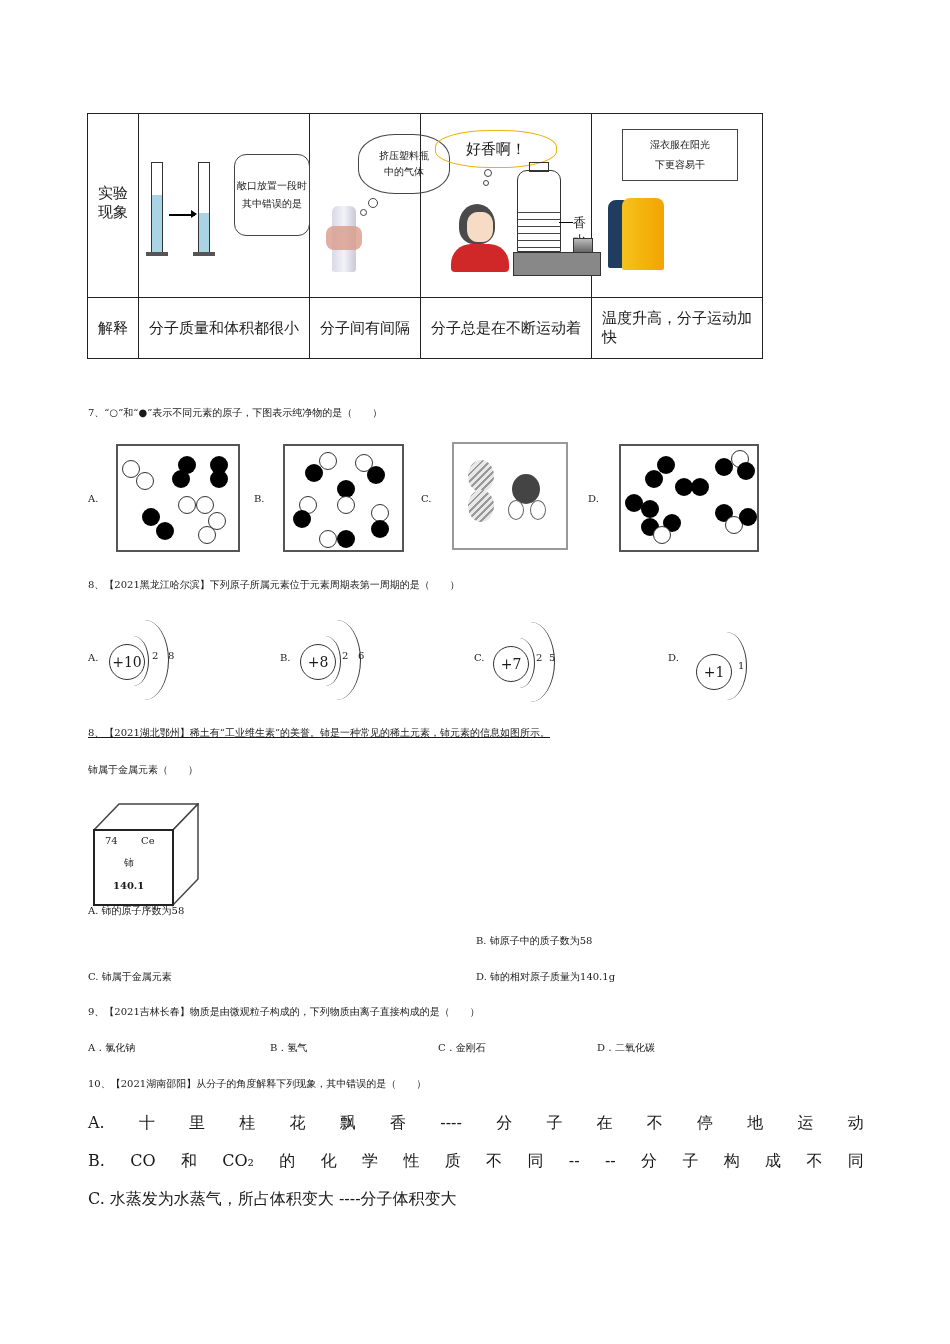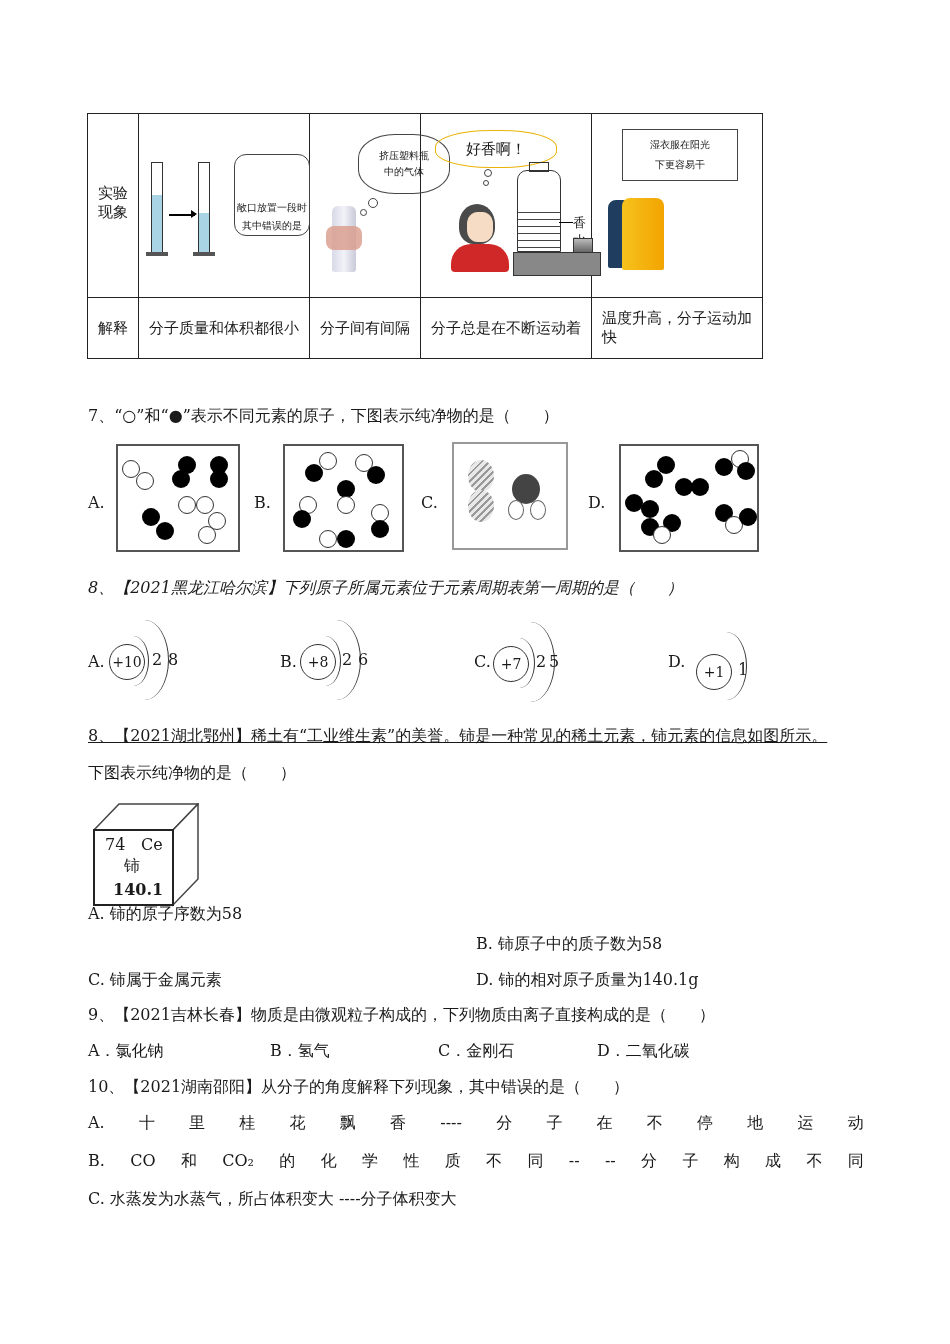--- a/index.html
+++ b/index.html
@@ -6,21 +6,21 @@
   body { width:950px; height:1344px; position:relative; font-family:"DejaVu Serif", "Liberation Serif", serif; color:#1a1a1a; overflow:hidden; }
   .abs { position:absolute; }
   table.q6 { position:absolute; left:87px; top:113px; border-collapse:collapse; font-size:15px; }
   table.q6 td { border:1.5px solid #222; vertical-align:top; padding:0; }
   .hdr td { height:40px; }
   .hdr td span { display:block; padding:8px 10px; }
   .row-img td { height:183px; position:relative; }
   .row-exp td { height:60px; vertical-align:middle !important; }
   .row-exp td span { display:block; padding:4px 10px; line-height:19px; }
   .rowlabel-mid { position:absolute; top:70px; left:10px; line-height:19px; }
-  .txt { font-size:16px; white-space:nowrap; }
+  .txt { font-size:10px; white-space:nowrap; }
   .sm { font-family:"DejaVu Sans", sans-serif; font-size:11px; }
   .box { position:absolute; border:2px solid #555; background:#fff; }
   .atom { position:absolute; width:18px; height:18px; border-radius:50%; box-sizing:border-box; }
   .w { border:1.5px solid #333; background:#fff; }
   .b { background:#000; }
   .just { display:flex; justify-content:space-between; position:absolute; left:88px; width:776px; font-size:16px; }
   .shell { position:absolute; border-right:1.5px solid #333; border-radius:50%; }
 </style>
 </head>
 <body>
@@ -35,21 +35,21 @@
           </div>
     </td>
     <td>
 
       <div class="abs" style="left:12px;top:48px;width:10px;height:90px;border:1px solid #333;background:linear-gradient(#fff 36%, #a8d4e6 36%);"></div>
       <div class="abs" style="left:7px;top:138px;width:22px;height:4px;background:#555;"></div>
       <div class="abs" style="left:30px;top:100px;width:26px;height:1.5px;background:#000;"></div>
       <div class="abs" style="left:52px;top:96px;width:0;height:0;border-left:6px solid #000;border-top:4px solid transparent;border-bottom:4px solid transparent;"></div>
       <div class="abs" style="left:59px;top:48px;width:10px;height:90px;border:1px solid #333;background:linear-gradient(#fff 56%, #a8d4e6 56%);"></div>
       <div class="abs" style="left:54px;top:138px;width:22px;height:4px;background:#555;"></div>
-      <div class="abs sm" style="left:95px;top:40px;width:74px;height:80px;border:1px solid #444;border-radius:12px;display:flex;flex-direction:column;justify-content:flex-end;align-items:center;line-height:18px;font-size:10px;">
+      <div class="abs sm" style="left:95px;top:40px;width:74px;height:80px;border:1px solid #444;border-radius:12px;display:flex;flex-direction:column;justify-content:center;align-items:center;line-height:18px;font-size:10px;">
         <div>敞口放置一段时</div>
             <div>其中错误的是</div>
       </div>
     </td>
     <td>
       <div class="abs sm" style="left:48px;top:20px;width:90px;height:58px;border:1px solid #444;border-radius:40%;display:flex;flex-direction:column;justify-content:center;align-items:center;line-height:16px;font-size:10px;">
         <div>挤压塑料瓶</div>
             <div>中的气体</div>
       </div>
       <div class="abs" style="left:58px;top:84px;width:8px;height:8px;border:1px solid #444;border-radius:50%;"></div>
@@ -159,21 +159,21 @@
   <div class="atom b" style="left:4px;top:48px"></div>
     <div class="atom b" style="left:20px;top:54px"></div>
   <div class="atom b" style="left:20px;top:72px"></div>
     <div class="atom b" style="left:42px;top:68px"></div>
     <div class="atom w" style="left:32px;top:80px"></div>
   <div class="atom b" style="left:94px;top:58px"></div>
     <div class="atom w" style="left:104px;top:70px"></div>
     <div class="atom b" style="left:118px;top:62px"></div>
 </div>
 
-<div class="abs txt" style="left:88px;top:578px;font-style:italic;">8、【2021黑龙江哈尔滨】下列原子所属元素位于元素周期表第一周期的是（　　）</div>
+<div class="abs txt" style="left:88px;top:578px;">8、【2021黑龙江哈尔滨】下列原子所属元素位于元素周期表第一周期的是（　　）</div>
 
 <div class="abs" style="left:88px;top:620px;width:100px;height:80px;">
   <span class="abs txt" style="left:0;top:32px">A.</span>
   <div class="abs" style="left:21px;top:24px;width:34px;height:34px;border:1.5px solid #333;border-radius:50%;display:flex;justify-content:center;align-items:center;font-size:14px;">+10</div>
   <div class="shell" style="left:30px;top:16px;width:30px;height:50px;"></div>
   <div class="shell" style="left:32px;top:0;width:48px;height:80px;"></div>
   <span class="abs txt" style="left:64px;top:30px">2</span>
   <span class="abs txt" style="left:80px;top:30px">8</span>
 </div>
 
@@ -196,21 +196,21 @@
 </div>
 
 <div class="abs" style="left:668px;top:620px;width:100px;height:80px;">
   <span class="abs txt" style="left:0;top:32px">D.</span>
   <div class="abs" style="left:28px;top:34px;width:34px;height:34px;border:1.5px solid #333;border-radius:50%;display:flex;justify-content:center;align-items:center;font-size:14px;">+1</div>
   <div class="shell" style="left:38px;top:12px;width:40px;height:68px;"></div>
   <span class="abs txt" style="left:70px;top:40px">1</span>
 </div>
 
 <div class="abs txt" style="left:88px;top:726px;text-decoration:underline;">8、【2021湖北鄂州】稀土有“工业维生素”的美誉。铈是一种常见的稀土元素，铈元素的信息如图所示。</div>
-<div class="abs txt" style="left:88px;top:763px;">下图表示纯净物的是（　　）</div>
+<div class="abs txt" style="left:88px;top:763px;">铈属于金属元素（　　）</div>
 
 <div class="abs" style="left:93px;top:803px;width:106px;height:104px;">
   <svg class="abs" style="left:0;top:0" width="106" height="104">
     <polygon points="1,27 26,1 105,1 80,27" fill="#fff" stroke="#444" stroke-width="1.5"></polygon>
     <polygon points="80,27 105,1 105,76 80,102" fill="#fff" stroke="#444" stroke-width="1.5"></polygon>
     <rect x="1" y="27" width="79" height="75" fill="#fff" stroke="#222" stroke-width="2"></rect>
   </svg>
   <span class="abs txt" style="left:12px;top:32px;">74</span>
   <span class="abs txt" style="left:48px;top:32px;">Ce</span>
   <span class="abs txt" style="left:31px;top:53px;">铈</span>

